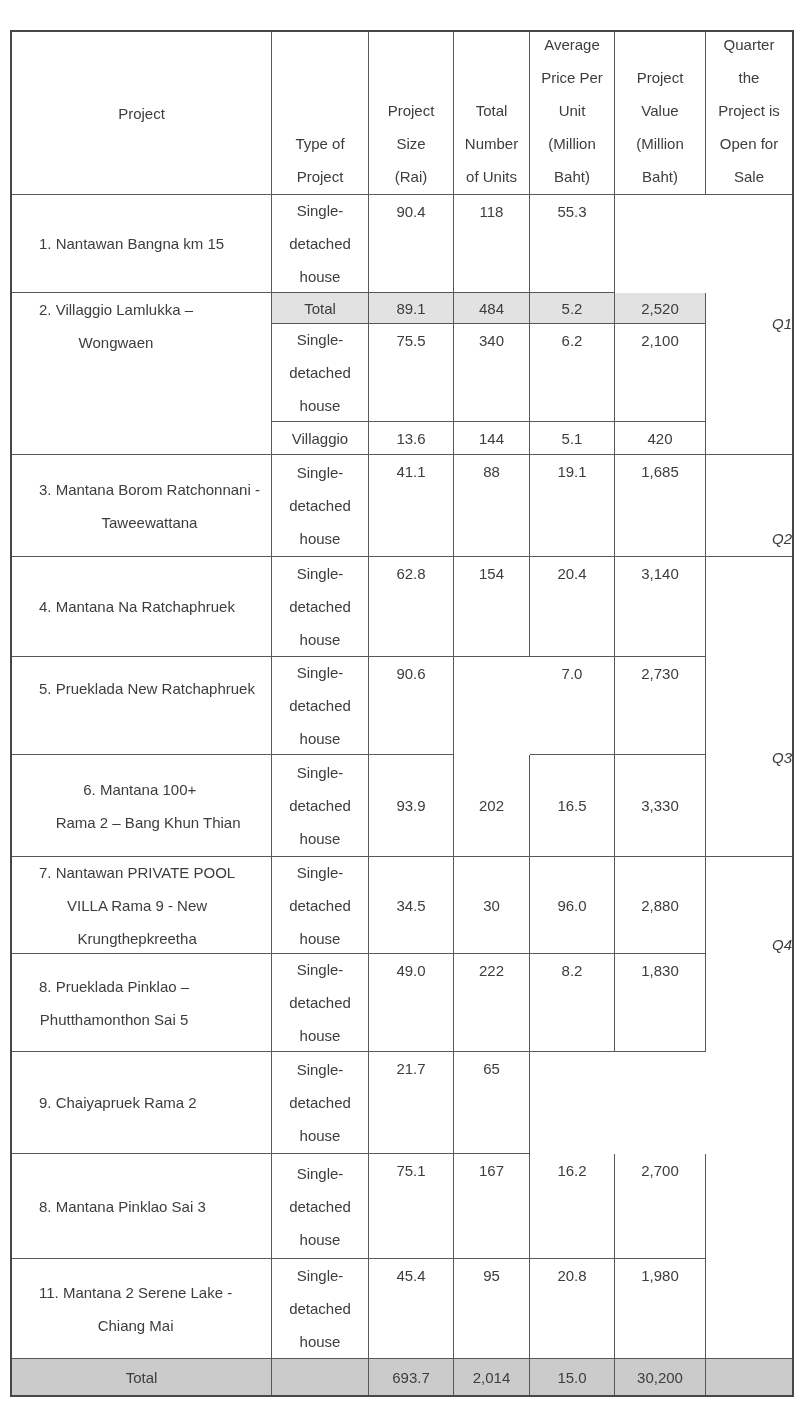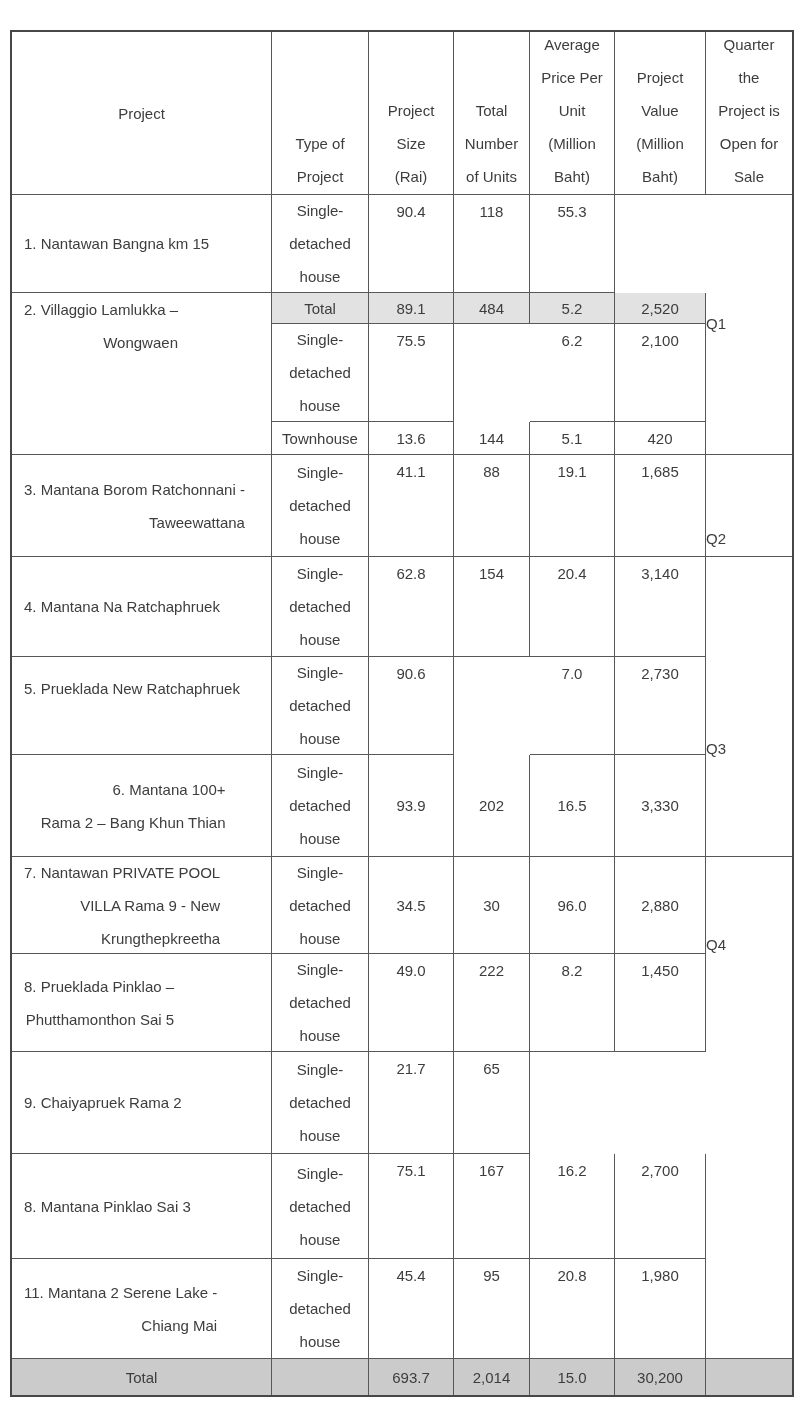--- a/index.html
+++ b/index.html
@@ -19,31 +19,31 @@
     box-sizing:border-box;
     border-right:1px solid #585858; border-bottom:1px solid #585858;
     display:flex; align-items:center; justify-content:center;
     text-align:center; line-height:33px; white-space:pre-line;
     overflow:hidden;
   }
   .last-col { border-right:none; }
   .last-row { border-bottom:none; }
   .hdr { align-items:flex-end; padding-bottom:1px; }
   .hdr-project { align-items:center; padding-bottom:0; }
-  .name { justify-content:flex-start; text-align:right; padding-left:12px; white-space:pre-wrap; }
+  .name { justify-content:flex-start; text-align:center; padding-left:27px; white-space:pre-wrap; }
   .name-top { align-items:flex-start; }
   .name-high { align-items:flex-start; padding-top:15px; }
   .num { align-items:flex-start; }
   .v-center { align-items:center; }
   .shade-light { background:#e2e2e2; }
   .shade-dark { background:#cbcbcb; }
   .qcell { position:relative; }
   .qcell .qlabel {
-    position:absolute; left:0; right:0; text-align:left;
-    transform:translateY(-50%); line-height:16px;
+    position:absolute; left:0; right:0; text-align:right;
+    transform:translateY(-50%); line-height:16px;font-style:italic;
   }
   .total-label { justify-content:center; text-align:center; padding-left:0; }
 </style>
 </head>
 <body>
 
 <div class="table">
 
   <div class="c hdr hdr-project" style="grid-area:1/1">Project</div>
   <div class="c hdr" style="grid-area:1/2">Type of
@@ -85,24 +85,25 @@
   <div class="c shade-light" style="grid-area:3/2">Total</div>
   <div class="c v-center shade-light" style="grid-area:3/3">89.1</div>
   <div class="c v-center shade-light" style="grid-area:3/4">484</div>
   <div class="c v-center shade-light" style="grid-area:3/5">5.2</div>
   <div class="c v-center shade-light" style="grid-area:3/6">2,520</div>
 
   <div class="c" style="grid-area:4/2">Single-
 detached
 house</div>
   <div class="c num" style="grid-area:4/3">75.5</div>
+  <div class="c num" style="grid-area:4/4">340</div>
   <div class="c num" style="grid-area:4/5">6.2</div>
   <div class="c num" style="grid-area:4/6">2,100</div>
 
-  <div class="c" style="grid-area:5/2">Townhouse</div>
+  <div class="c" style="grid-area:5/2">Villaggio</div>
   <div class="c v-center" style="grid-area:5/3">13.6</div>
   <div class="c v-center" style="grid-area:5/4">144</div>
   <div class="c v-center" style="grid-area:5/5">5.1</div>
   <div class="c v-center" style="grid-area:5/6">420</div>
 
   <div class="c name" style="grid-area:6/1">3. Mantana Borom Ratchonnani -
 Taweewattana</div>
   <div class="c" style="grid-area:6/2">Single-
 detached
 house</div>
@@ -116,21 +117,21 @@
 
   <div class="c name" style="grid-area:7/1">4. Mantana Na Ratchaphruek</div>
   <div class="c" style="grid-area:7/2">Single-
 detached
 house</div>
   <div class="c num" style="grid-area:7/3">62.8</div>
   <div class="c num" style="grid-area:7/4">154</div>
   <div class="c num" style="grid-area:7/5">20.4</div>
   <div class="c num" style="grid-area:7/6">3,140</div>
   <div class="c qcell last-col" style="grid-area:7/7/10/8">
-    <span class="qlabel" style="top:192px">Q3</span>
+    <span class="qlabel" style="top:201px">Q3</span>
   </div>
 
   <div class="c name name-high" style="grid-area:8/1">5. Prueklada New Ratchaphruek</div>
   <div class="c" style="grid-area:8/2">Single-
 detached
 house</div>
   <div class="c num" style="grid-area:8/3">90.6</div>
   <div class="c num" style="grid-area:8/5">7.0</div>
   <div class="c num" style="grid-area:8/6">2,730</div>
 
@@ -159,21 +160,21 @@
   </div>
 
   <div class="c name" style="grid-area:11/1">8. Prueklada Pinklao –
 Phutthamonthon Sai 5</div>
   <div class="c" style="grid-area:11/2">Single-
 detached
 house</div>
   <div class="c num" style="grid-area:11/3">49.0</div>
   <div class="c num" style="grid-area:11/4">222</div>
   <div class="c num" style="grid-area:11/5">8.2</div>
-  <div class="c num" style="grid-area:11/6">1,450</div>
+  <div class="c num" style="grid-area:11/6">1,830</div>
 
   <div class="c name" style="grid-area:12/1">9. Chaiyapruek Rama 2</div>
   <div class="c" style="grid-area:12/2">Single-
 detached
 house</div>
   <div class="c num" style="grid-area:12/3">21.7</div>
   <div class="c num" style="grid-area:12/4">65</div>
 
   <div class="c name" style="grid-area:13/1">8. Mantana Pinklao Sai 3</div>
   <div class="c" style="grid-area:13/2">Single-

